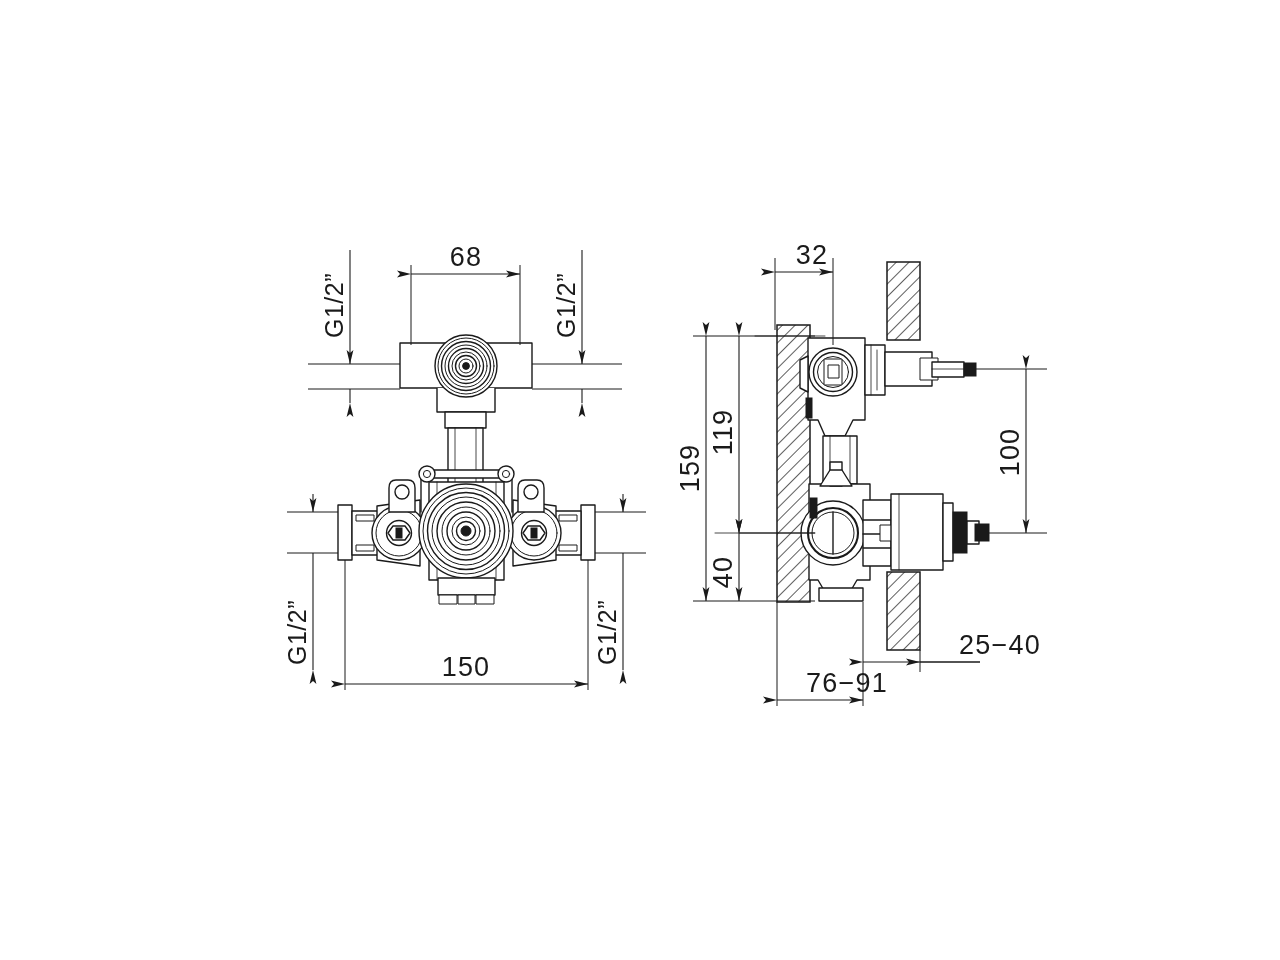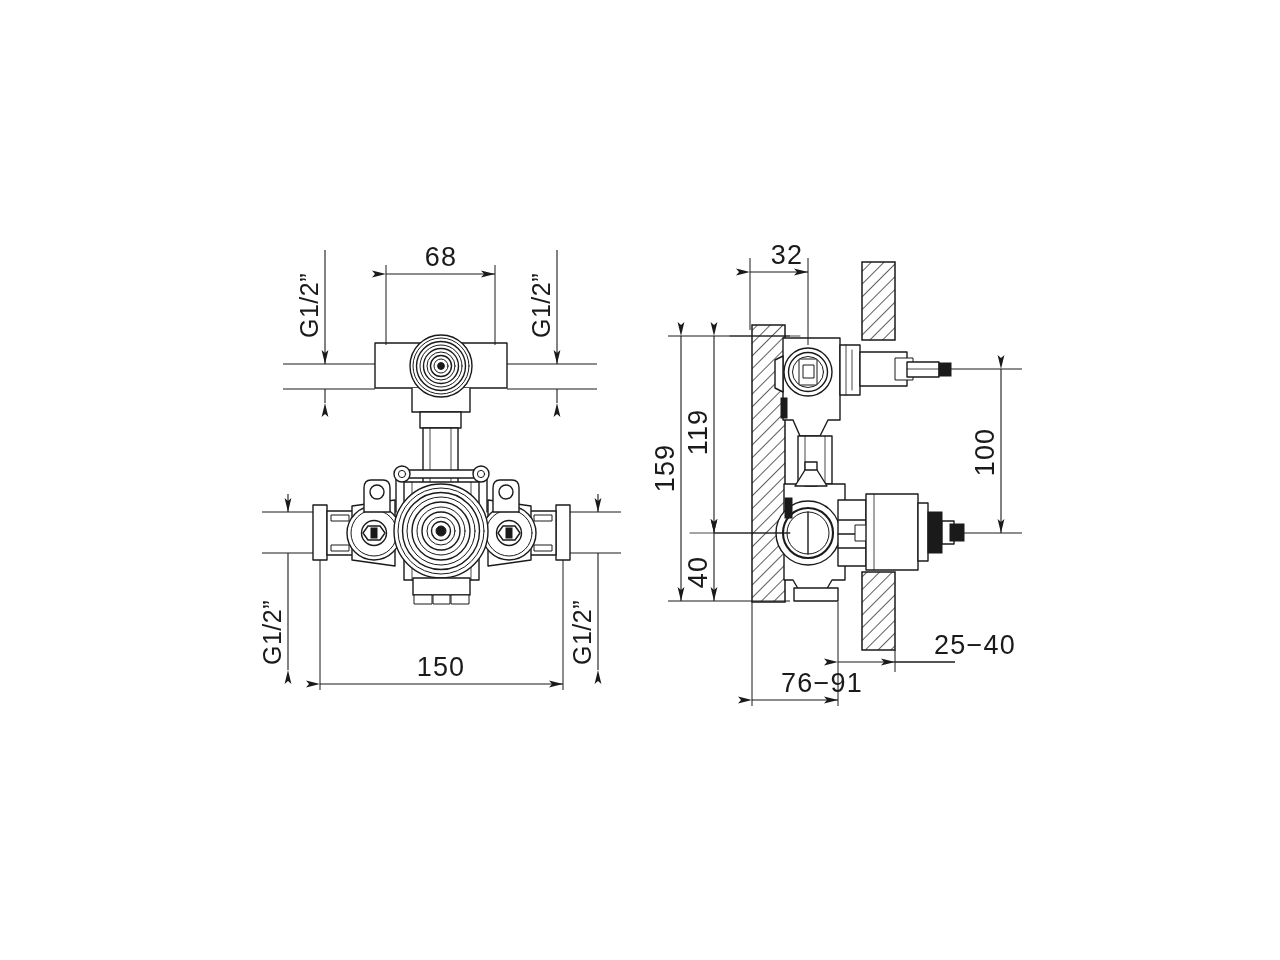--- a/index.html
+++ b/index.html
@@ -12,20 +12,21 @@
     width: 1280px;
     height: 960px;
     font-family: "Liberation Sans", sans-serif;
     overflow: hidden;
   }
   #drawing-root {
     position: relative;
     width: 1176px;
     height: 960px;
     background: #ffffff;
+    margin-left: 25px;
   }
   svg#cad {
     display: block;
     width: 1280px;
     height: 960px;
   }
   .ln { fill: none; stroke: #1a1a1a; stroke-width: 1.4; stroke-linecap: round; stroke-linejoin: round; }
   .ln-thin { fill: none; stroke: #1a1a1a; stroke-width: 1; stroke-linecap: round; }
   .ln-hair { fill: none; stroke: #1a1a1a; stroke-width: 0.8; stroke-linecap: round; }
   .ln-thick { fill: none; stroke: #1a1a1a; stroke-width: 2.1; stroke-linejoin: round; }

